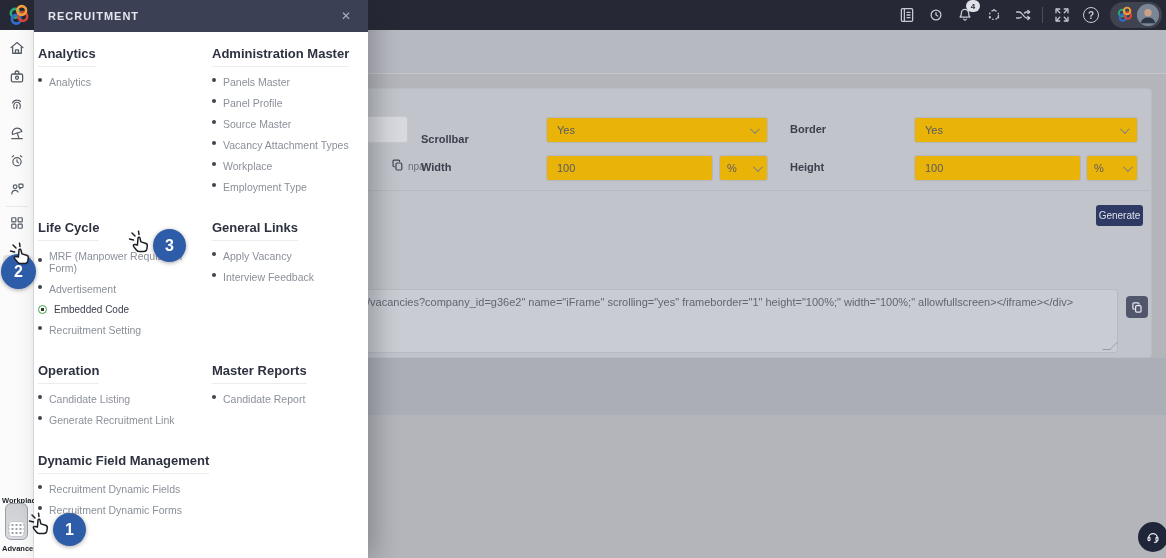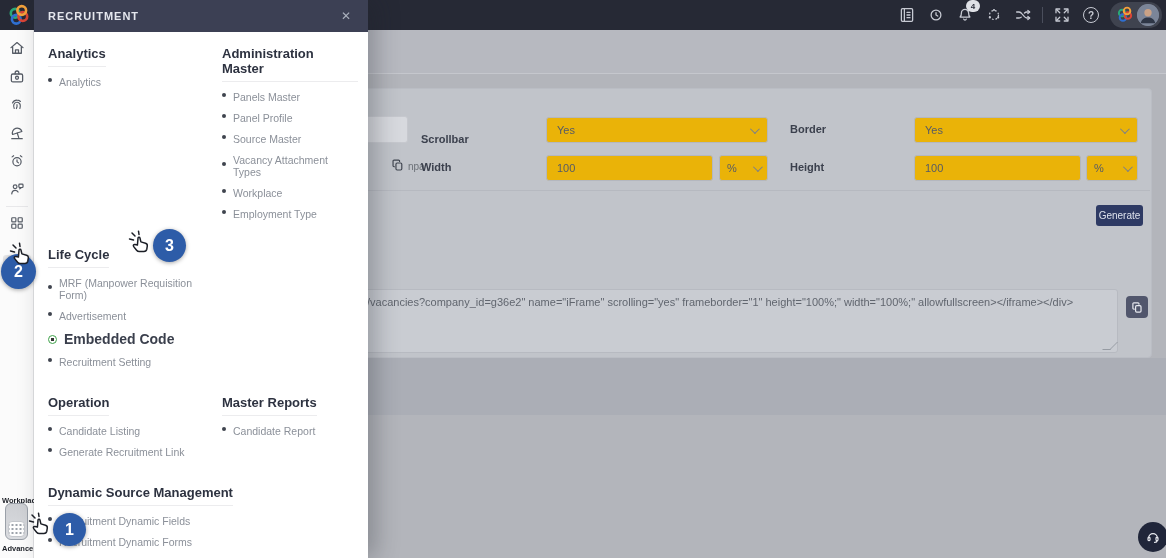--- a/index.html
+++ b/index.html
@@ -50,27 +50,27 @@
   .embed-area { position:absolute; left:322px; top:259px; width:762px; height:64px; background:#c9ccd2; border:1px solid #b7bac1; border-radius:3px; font-size:11px; color:#61666f; padding:6px 10px; resize:none; font-family:"Liberation Sans",sans-serif; overflow:hidden; }
   .copy-btn { position:absolute; left:1092px; top:266px; width:22px; height:22px; background:#51566c; border:none; border-radius:4px; display:flex; align-items:center; justify-content:center; cursor:pointer; }
   .copy-btn svg { stroke:#e7e9ef; }
   .resize-glyph { position:absolute; left:1072px; top:312px; width:8px; height:8px; border-right:1px solid #8a8f98; border-bottom:1px solid #8a8f98; transform:skew(-45deg) rotate(0deg); opacity:.8; }
 
   
   .panel { position:absolute; left:34px; top:0; width:334px; height:558px; background:#ffffff; z-index:60; box-shadow:8px 0 22px rgba(30,32,40,.28); }
   .panel-header { position:relative; width:100%; height:32px; background:#3c4054; display:flex; align-items:center; }
   .panel-title { font-size:11px; font-weight:bold; letter-spacing:1px; color:#e5e7ee; margin-left:14px; }
   .panel-close { position:absolute; right:12px; top:6px; width:20px; height:20px; color:#aab0bd; font-size:12px; display:flex; align-items:center; justify-content:center; cursor:pointer; }
-  .panel-body { padding:14px 10px 0 14px; display:grid; grid-template-columns:168px auto; column-gap:6px; row-gap:18px; }
+  .panel-body { padding:14px 10px 0 4px; display:grid; grid-template-columns:168px auto; column-gap:6px; row-gap:18px; }
   .sec-h { font-size:13px; font-weight:bold; color:#2d3240; padding-bottom:5px; border-bottom:1px solid #ececee; display:table; margin-bottom:6px; }
   .sec-items { list-style:none; }
   .menu-item { display:flex; align-items:center; gap:7px; margin:9px 0; cursor:pointer; }
   .menu-item .mi-label { font-size:10.5px; color:#8b9099; }
   .bullet { width:4px; height:4px; border-radius:50%; background:#3f444e; flex:0 0 auto; position:relative; top:-2px; }
-  .menu-item.active .mi-label { font-weight:bold; color:#3a3f4c; font-size:14px; }
+  .menu-item.active .mi-label { font-weight:normal; color:#3a3f4c; font-size:10px; }
   .menu-item.active .bullet { width:9px; height:9px; background:radial-gradient(circle,#333 1.6px,transparent 2px); border:1.5px solid #3fa24a; top:0; }
 
   
   .step-badge { position:absolute; width:33px; height:33px; border-radius:50%; background:#2d5ca8; color:#fff; font-weight:bold; font-size:16px; display:flex; align-items:center; justify-content:center; box-shadow:0 1px 4px rgba(0,0,0,.35); z-index:80; }
   .badge-1 { left:53px; top:513px; }
   .badge-2 { left:1px; top:254px; width:35px; height:35px; }
   .badge-3 { left:153px; top:229px; }
   .click-cursor { position:absolute; z-index:81; }
   .cursor-1 { left:26px; top:512px; }
   .cursor-2 { left:7px; top:242px; }
@@ -340,20 +340,34 @@
             <span class="bullet"></span>
             <span class="mi-label">Embedded Code</span>
           </li>
           <li class="menu-item">
             <span class="bullet"></span>
             <span class="mi-label">Recruitment Setting</span>
           </li>
         </ul>
     </section>
 
+    <section style="grid-area:2/2">
+      <h3 class="sec-h">General Links</h3>
+      <ul class="sec-items">
+
+      <li class="menu-item">
+            <span class="bullet"></span>
+            <span class="mi-label">Apply Vacancy</span>
+          </li>
+          <li class="menu-item">
+            <span class="bullet"></span>
+            <span class="mi-label">Interview Feedback</span>
+          </li>
+        </ul>
+    </section>
 
     <section style="grid-area:3/1">
       <h3 class="sec-h">Operation</h3>
       <ul class="sec-items">
 
       <li class="menu-item">
             <span class="bullet"></span>
             <span class="mi-label">Candidate Listing</span>
           </li>
           <li class="menu-item">
@@ -368,21 +382,21 @@
       <ul class="sec-items">
 
       <li class="menu-item">
             <span class="bullet"></span>
             <span class="mi-label">Candidate Report</span>
           </li>
         </ul>
     </section>
 
     <section style="grid-area:4/1/4/3">
-      <h3 class="sec-h">Dynamic Source Management</h3>
+      <h3 class="sec-h">Dynamic Field Management</h3>
       <ul class="sec-items">
 
       <li class="menu-item">
             <span class="bullet"></span>
             <span class="mi-label">Recruitment Dynamic Fields</span>
           </li>
           <li class="menu-item">
             <span class="bullet"></span>
             <span class="mi-label">Recruitment Dynamic Forms</span>
           </li>

